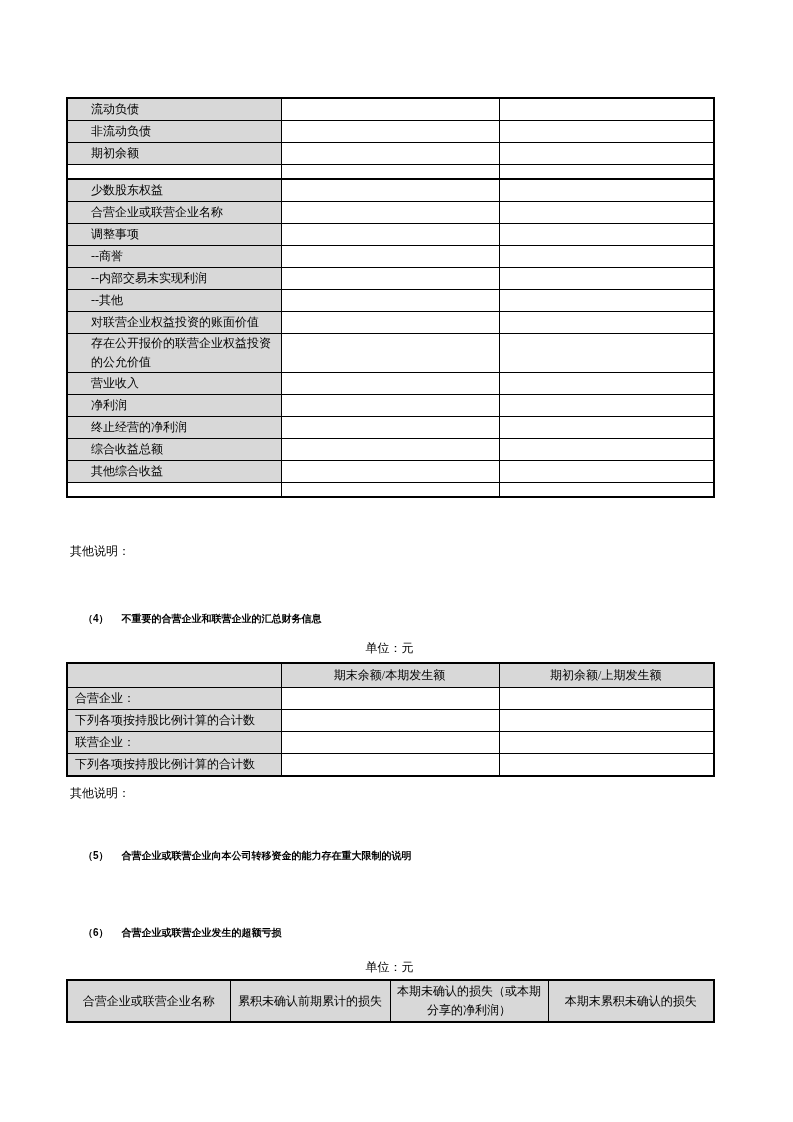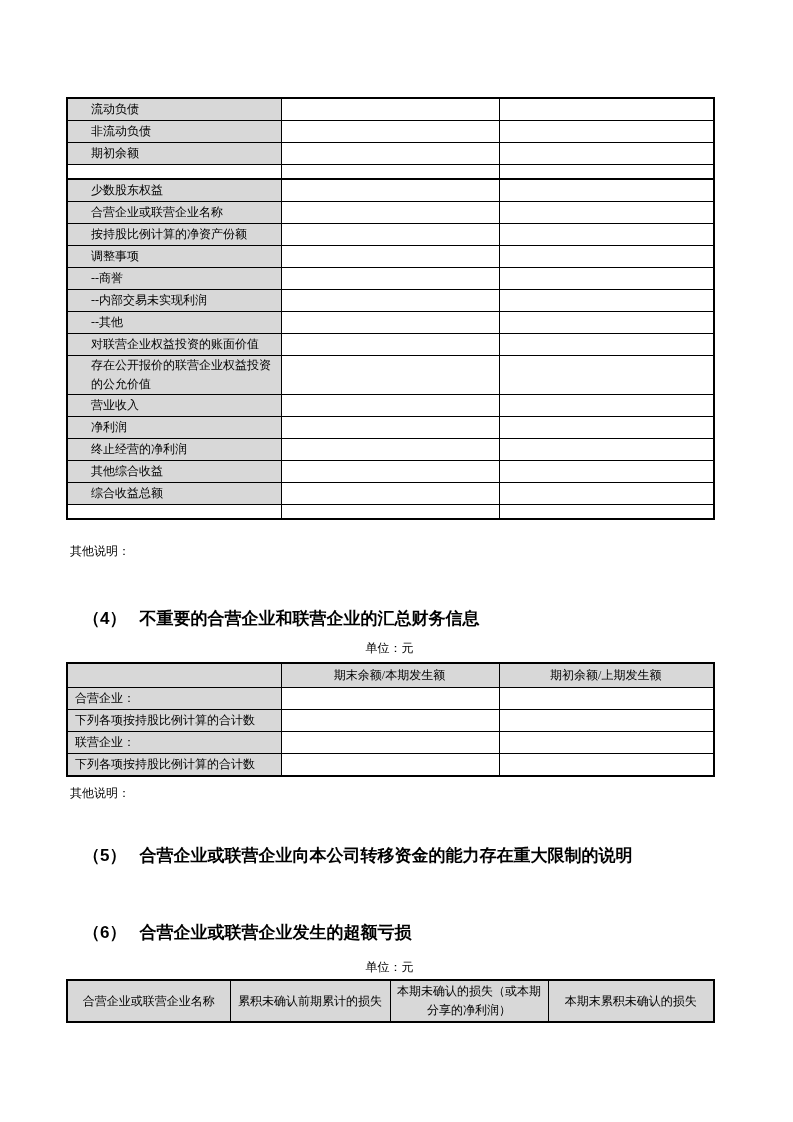--- a/index.html
+++ b/index.html
@@ -43,21 +43,21 @@
     position:absolute;left:70px;
     font-size:12px;line-height:16px;
   }
   .unit{
     position:absolute;left:66px;width:647px;
     text-align:center;font-size:12px;line-height:16px;
   }
   .heading{
     position:absolute;left:83px;
     font-family:"Liberation Sans","DejaVu Sans",sans-serif;
-    font-size:17px;font-weight:bold;line-height:22px;
+    font-size:10px;font-weight:bold;line-height:22px;
     white-space:nowrap;
   }
   .heading .num{margin-right:13px;}
 </style>
 </head>
 <body>
 
 <div class="page">
 
   <table class="t1">
@@ -91,25 +91,20 @@
           <td class="gray">少数股东权益</td>
           <td></td>
           <td></td>
         </tr>
     <tr>
           <td class="gray">合营企业或联营企业名称</td>
           <td></td>
           <td></td>
         </tr>
     <tr>
-          <td class="gray">按持股比例计算的净资产份额</td>
-          <td></td>
-          <td></td>
-        </tr>
-    <tr>
           <td class="gray">调整事项</td>
           <td></td>
           <td></td>
         </tr>
     <tr>
           <td class="gray">--商誉</td>
           <td></td>
           <td></td>
         </tr>
     <tr>
@@ -141,26 +136,26 @@
           <td class="gray">净利润</td>
           <td></td>
           <td></td>
         </tr>
     <tr>
           <td class="gray">终止经营的净利润</td>
           <td></td>
           <td></td>
         </tr>
     <tr>
+          <td class="gray">综合收益总额</td>
+          <td></td>
+          <td></td>
+        </tr>
+    <tr>
           <td class="gray">其他综合收益</td>
-          <td></td>
-          <td></td>
-        </tr>
-    <tr>
-          <td class="gray">综合收益总额</td>
           <td></td>
           <td></td>
         </tr>
     <tr class="spacer">
           <td></td>
           <td></td>
           <td></td>
         </tr>
   </tbody>
     </table>

